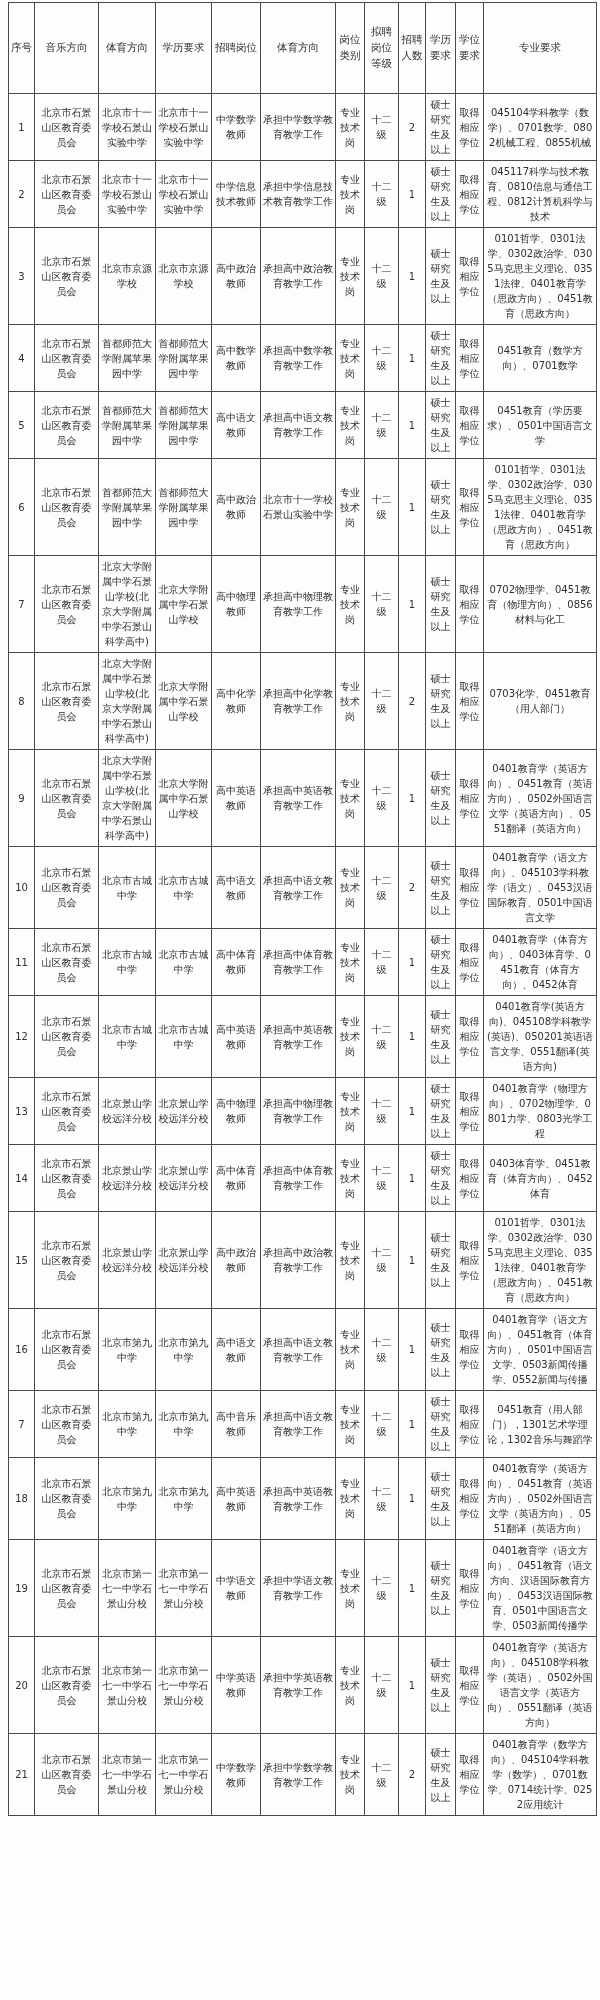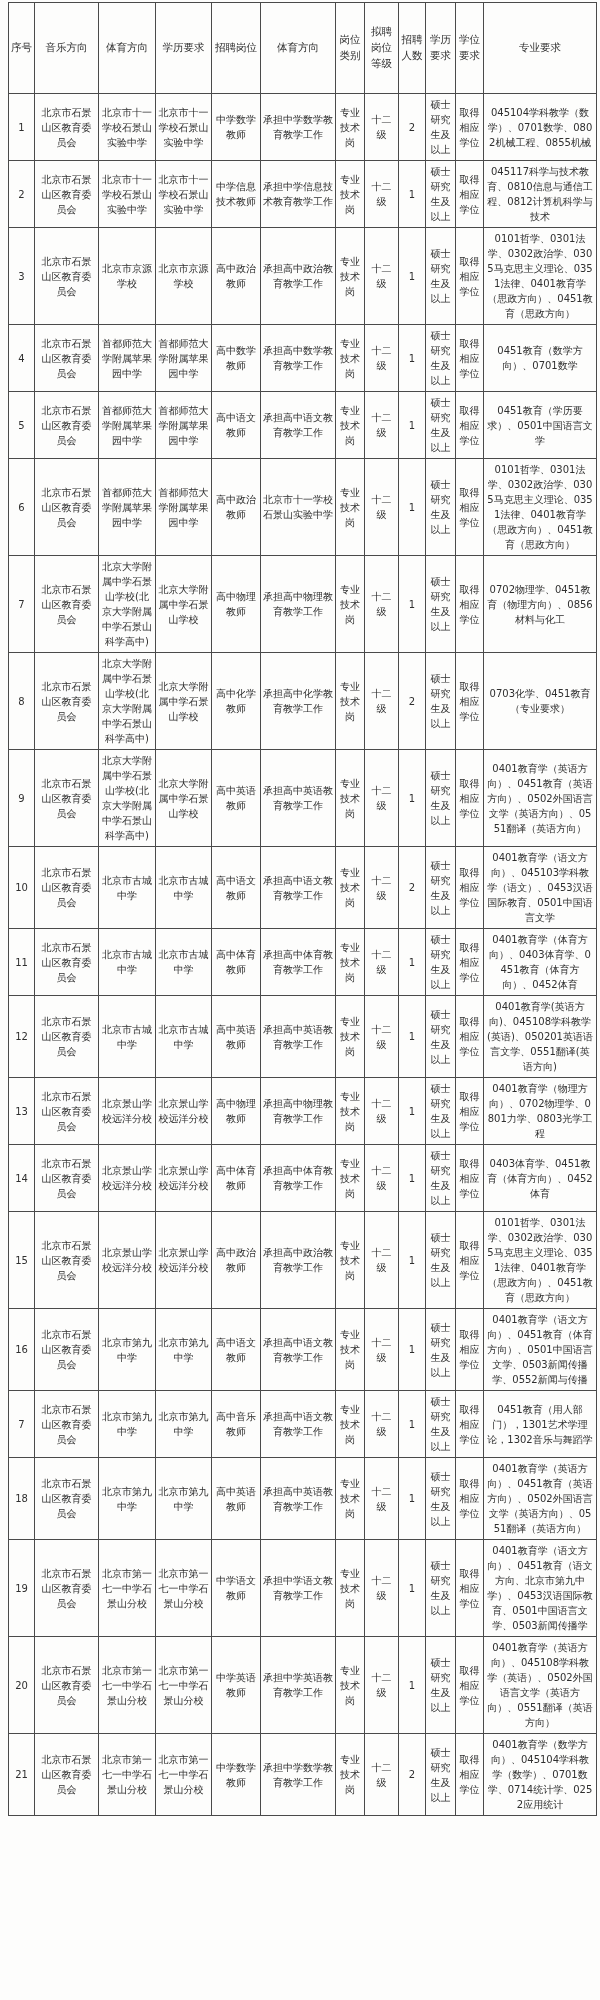--- a/index.html
+++ b/index.html
@@ -193,21 +193,21 @@
           <td>北京市石景山区教育委员会</td>
           <td>北京大学附属中学石景山学校(北京大学附属中学石景山科学高中)</td>
           <td>北京大学附属中学石景山学校</td>
           <td>高中化学教师</td>
           <td>承担高中化学教育教学工作</td>
           <td>专业技术岗</td>
           <td>十二级</td>
           <td>2</td>
           <td>硕士研究生及以上</td>
           <td>取得相应学位</td>
-          <td>0703化学、0451教育（专业要求）</td>
+          <td>0703化学、0451教育（用人部门）</td>
         </tr>
         <tr>
           <td>9</td>
           <td>北京市石景山区教育委员会</td>
           <td>北京大学附属中学石景山学校(北京大学附属中学石景山科学高中)</td>
           <td>北京大学附属中学石景山学校</td>
           <td>高中英语教师</td>
           <td>承担高中英语教育教学工作</td>
           <td>专业技术岗</td>
           <td>十二级</td>
@@ -347,21 +347,21 @@
           <td>北京市石景山区教育委员会</td>
           <td>北京市第一七一中学石景山分校</td>
           <td>北京市第一七一中学石景山分校</td>
           <td>中学语文教师</td>
           <td>承担中学语文教育教学工作</td>
           <td>专业技术岗</td>
           <td>十二级</td>
           <td>1</td>
           <td>硕士研究生及以上</td>
           <td>取得相应学位</td>
-          <td>0401教育学（语文方向）、0451教育（语文方向、北京市第九中学）、0453汉语国际教育、0501中国语言文学、0503新闻传播学</td>
+          <td>0401教育学（语文方向）、0451教育（语文方向、汉语国际教育方向）、0453汉语国际教育、0501中国语言文学、0503新闻传播学</td>
         </tr>
         <tr>
           <td>20</td>
           <td>北京市石景山区教育委员会</td>
           <td>北京市第一七一中学石景山分校</td>
           <td>北京市第一七一中学石景山分校</td>
           <td>中学英语教师</td>
           <td>承担中学英语教育教学工作</td>
           <td>专业技术岗</td>
           <td>十二级</td>

